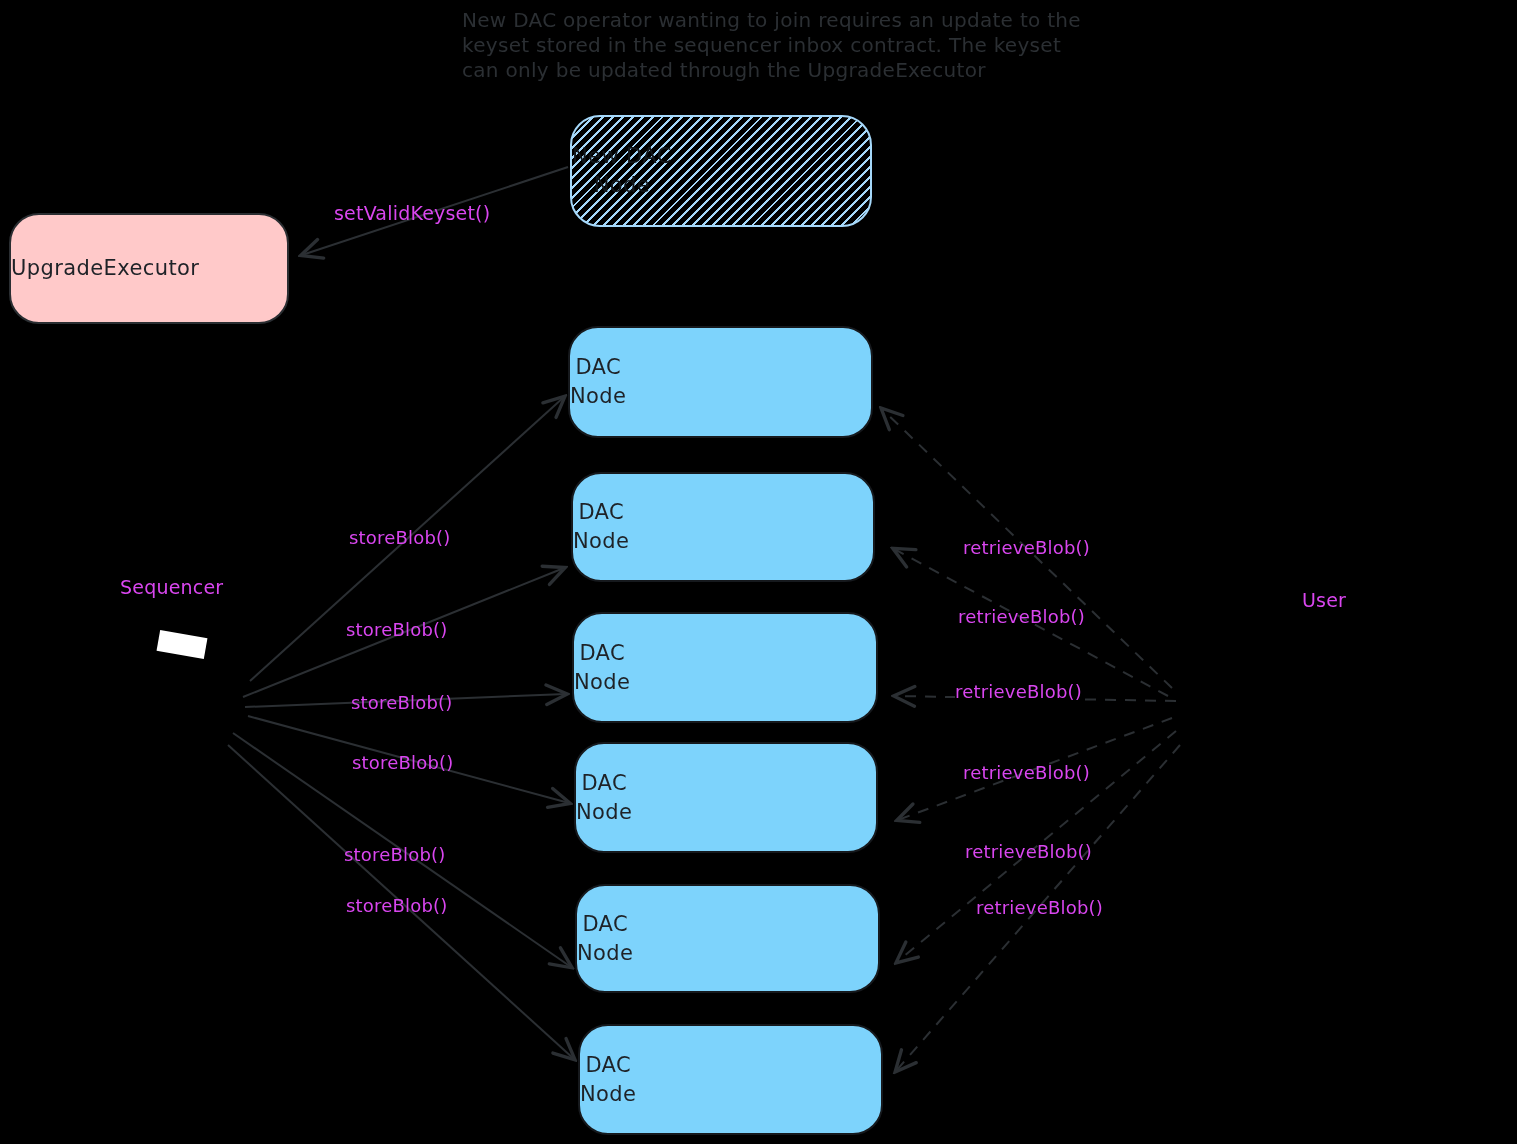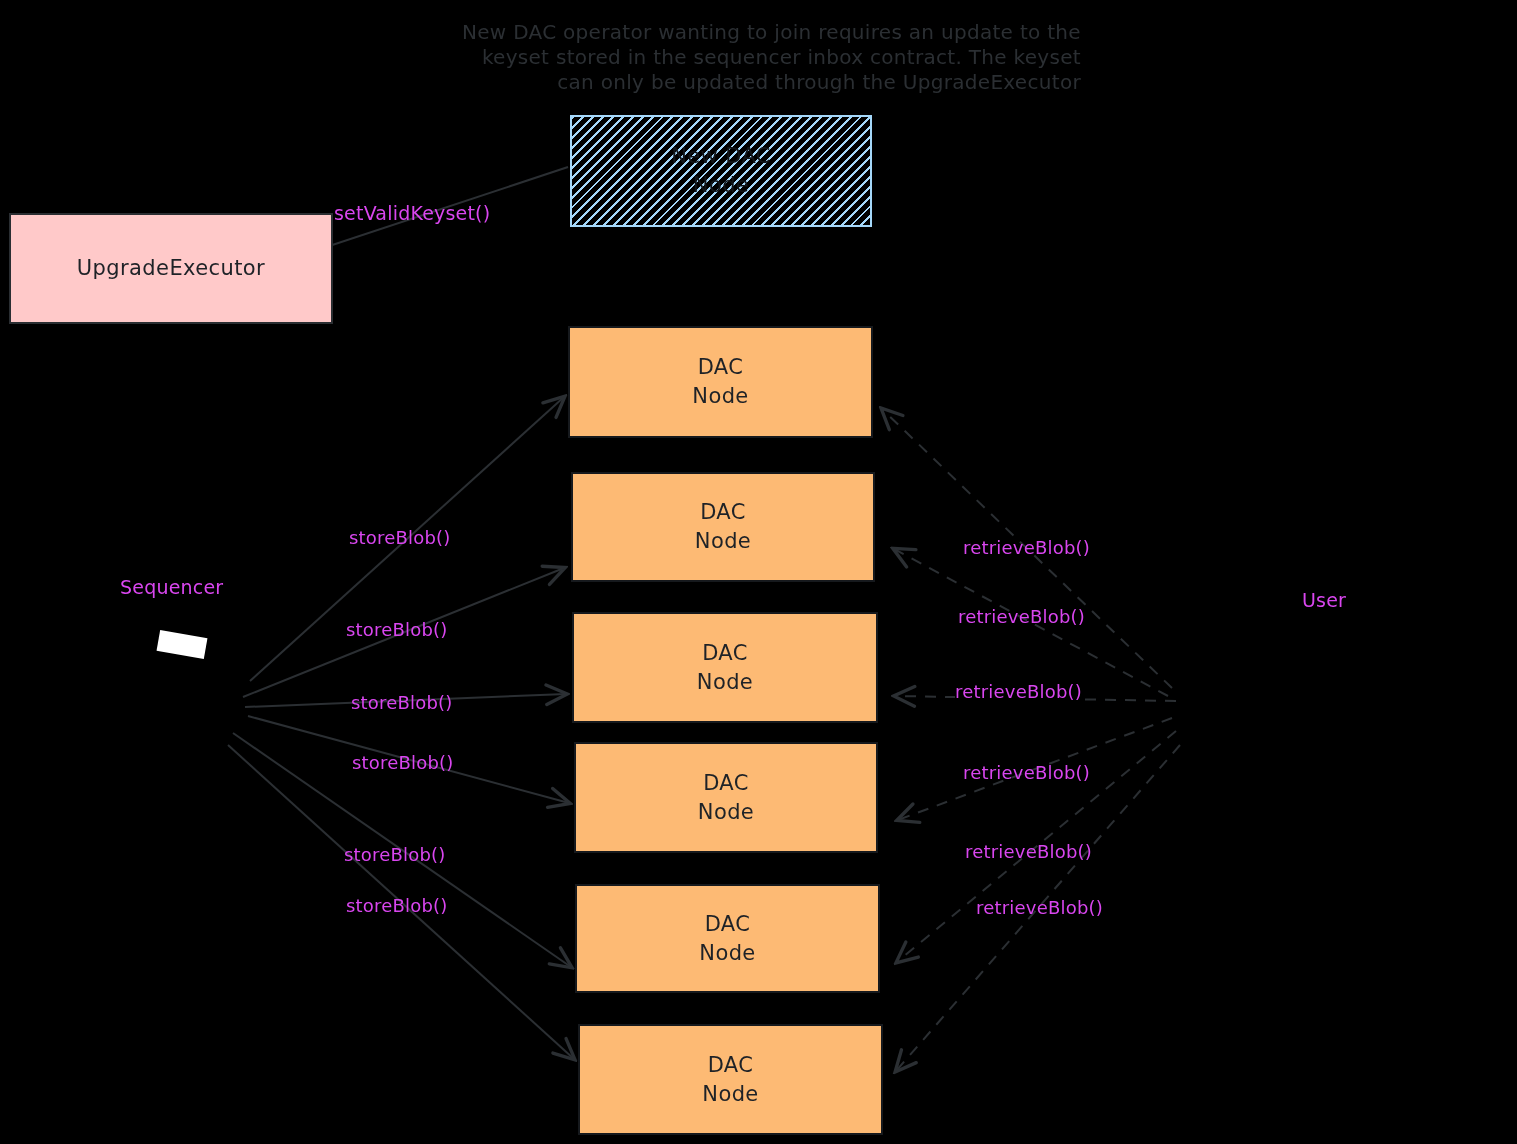--- a/index.html
+++ b/index.html
@@ -9,26 +9,26 @@
   }
   .note{
     position:absolute;color:#2b2f33;font-size:20px;line-height:25px;
     white-space:pre-line;letter-spacing:.3px;
   }
   .lbl{
     position:absolute;color:#d946ef;font-size:18px;line-height:22px;
     white-space:nowrap;letter-spacing:.2px;
   }
   .box{
-    position:absolute;display:flex;align-items:center;justify-content:center;
-    text-align:center;box-sizing:border-box;
+    position:absolute;display:flex;align-items:center;justify-content:flex-start;
+    text-align:center;box-sizing:border-box;border-radius:30px;
   }
   .box-label{white-space:pre-line;font-size:21px;line-height:29px;color:#1e2227;letter-spacing:.4px;}
   .dac-node{
-    background:#fdba74;border:2px solid #16191d;
+    background:#7dd3fc;border:2px solid #16191d;
   }
   .executor{
     background:#ffc9c9;border:2px solid #2a2e32;
   }
   .hatched{
     background:repeating-linear-gradient(135deg,#a5d8fa 0 2px,transparent 2px 7px);
     border:2px solid #a5d8fa;
   }
   .hatched .box-label{color:#111519;}
   .screen{
@@ -61,30 +61,30 @@
     <line class="solid-line" x1="228" y1="745" x2="574" y2="1059" marker-end="url(#ah)"></line>
 
     <line class="dash-line" x1="1172" y1="688" x2="882" y2="409" marker-end="url(#ah)"></line>
     <line class="dash-line" x1="1168" y1="696" x2="894" y2="549" marker-end="url(#ah)"></line>
     <line class="dash-line" x1="1176" y1="701" x2="895" y2="696" marker-end="url(#ah)"></line>
     <line class="dash-line" x1="1172" y1="718" x2="898" y2="820" marker-end="url(#ah)"></line>
     <line class="dash-line" x1="1176" y1="731" x2="897" y2="962" marker-end="url(#ah)"></line>
     <line class="dash-line" x1="1180" y1="745" x2="896" y2="1071" marker-end="url(#ah)"></line>
   </svg>
 
-  <div class="note" style="left:462px;top:20px;text-align:right;">New DAC operator wanting to join requires an update to the
+  <div class="note" style="left:462px;top:8px;">New DAC operator wanting to join requires an update to the
 keyset stored in the sequencer inbox contract. The keyset
 can only be updated through the UpgradeExecutor</div>
 
   <div class="box hatched" style="left:570px;top:115px;width:302px;height:112px;">
     <span class="box-label">New DAC
 Node</span>
   </div>
 
-  <div class="box executor" style="left:9px;top:213px;width:324px;height:111px;">
+  <div class="box executor" style="left:9px;top:213px;width:280px;height:111px;">
     <span class="box-label">UpgradeExecutor</span>
   </div>
 
   <div class="box dac-node" style="left:568px;top:326px;width:305px;height:112px;">
     <span class="box-label">DAC
 Node</span>
   </div>
   <div class="box dac-node" style="left:571px;top:472px;width:304px;height:110px;">
     <span class="box-label">DAC
 Node</span>

